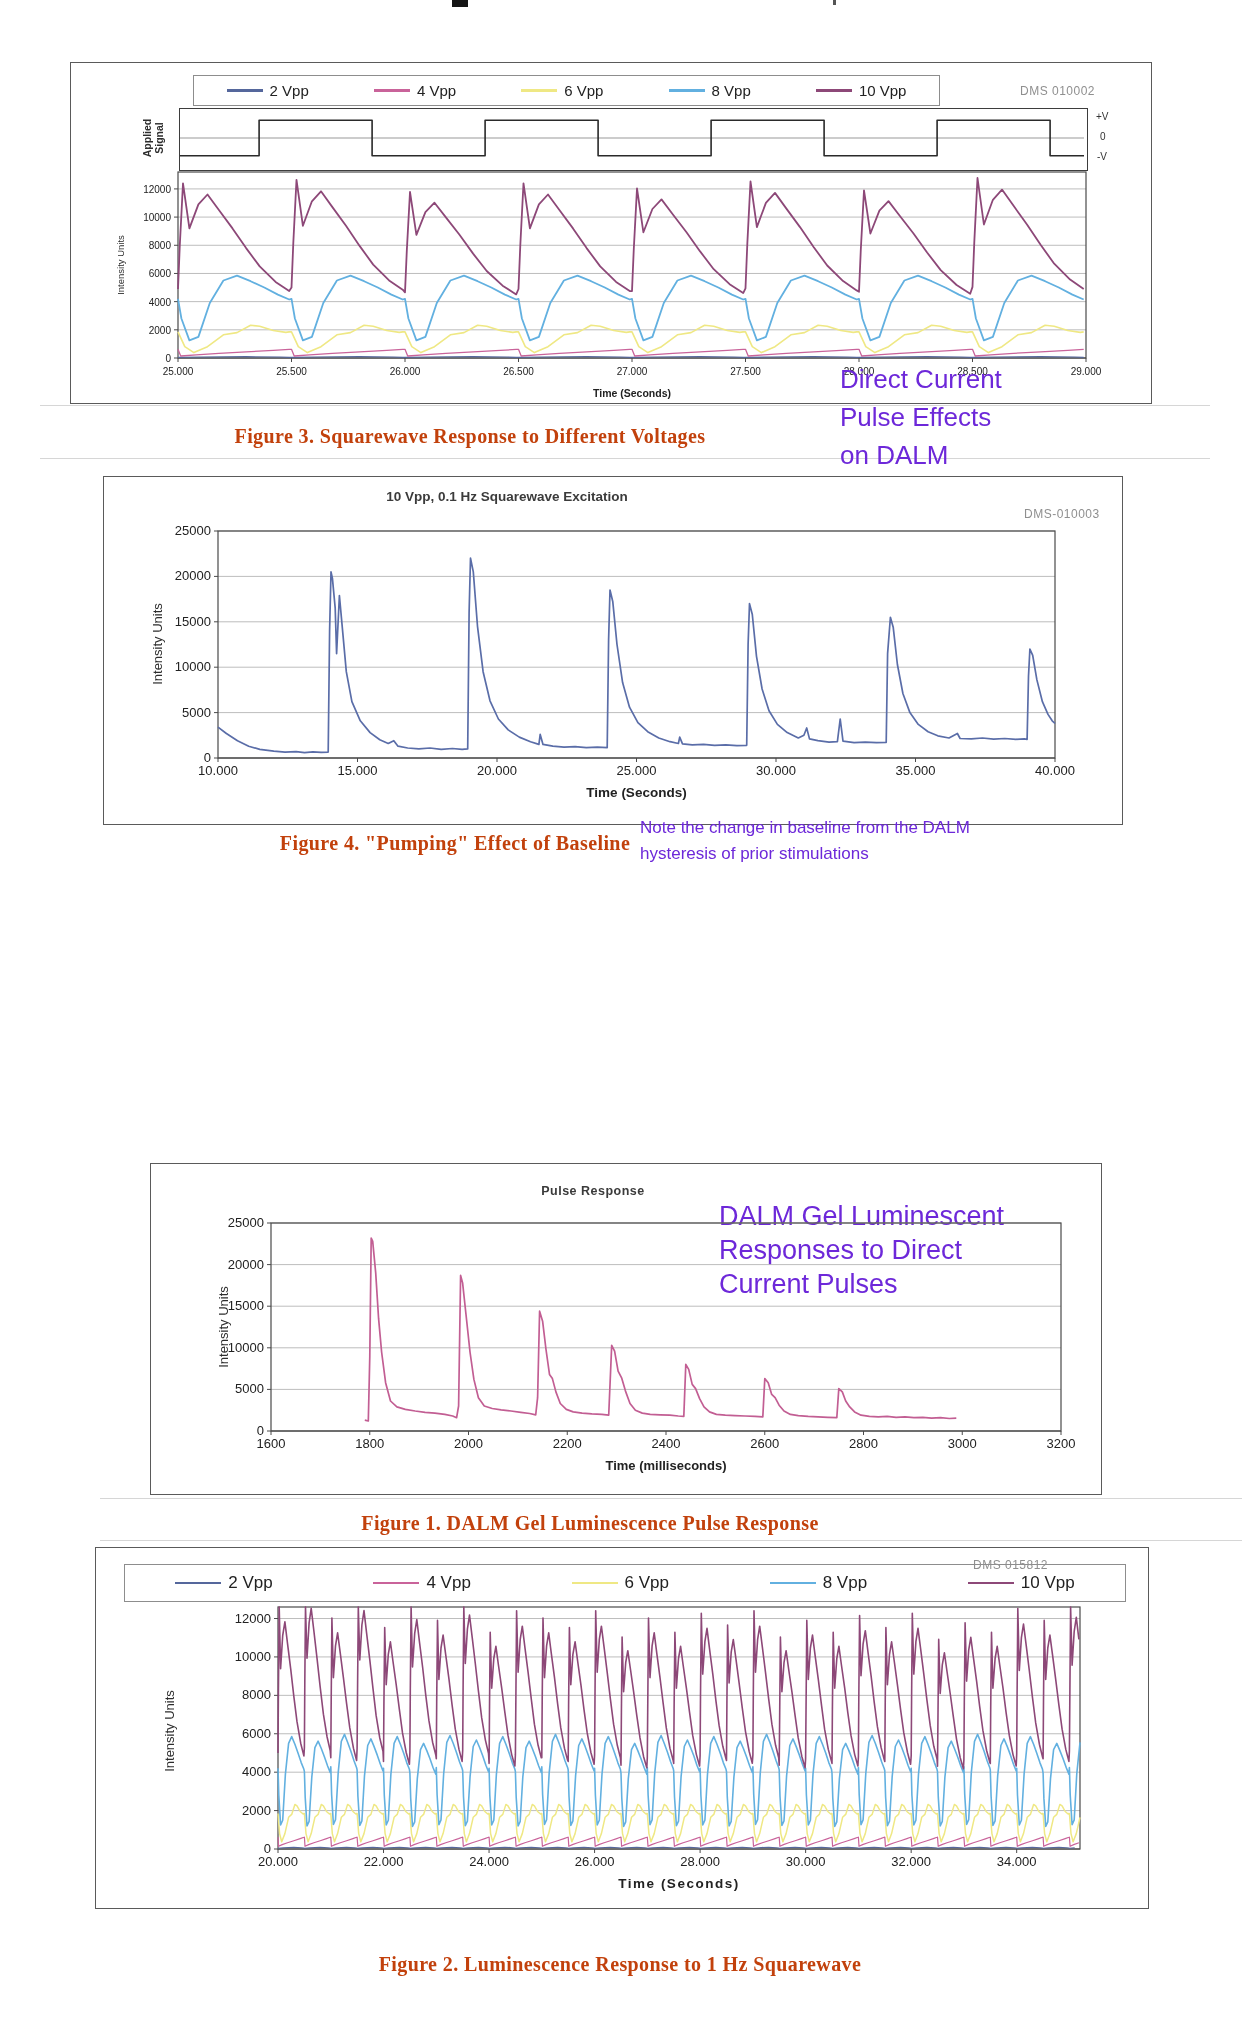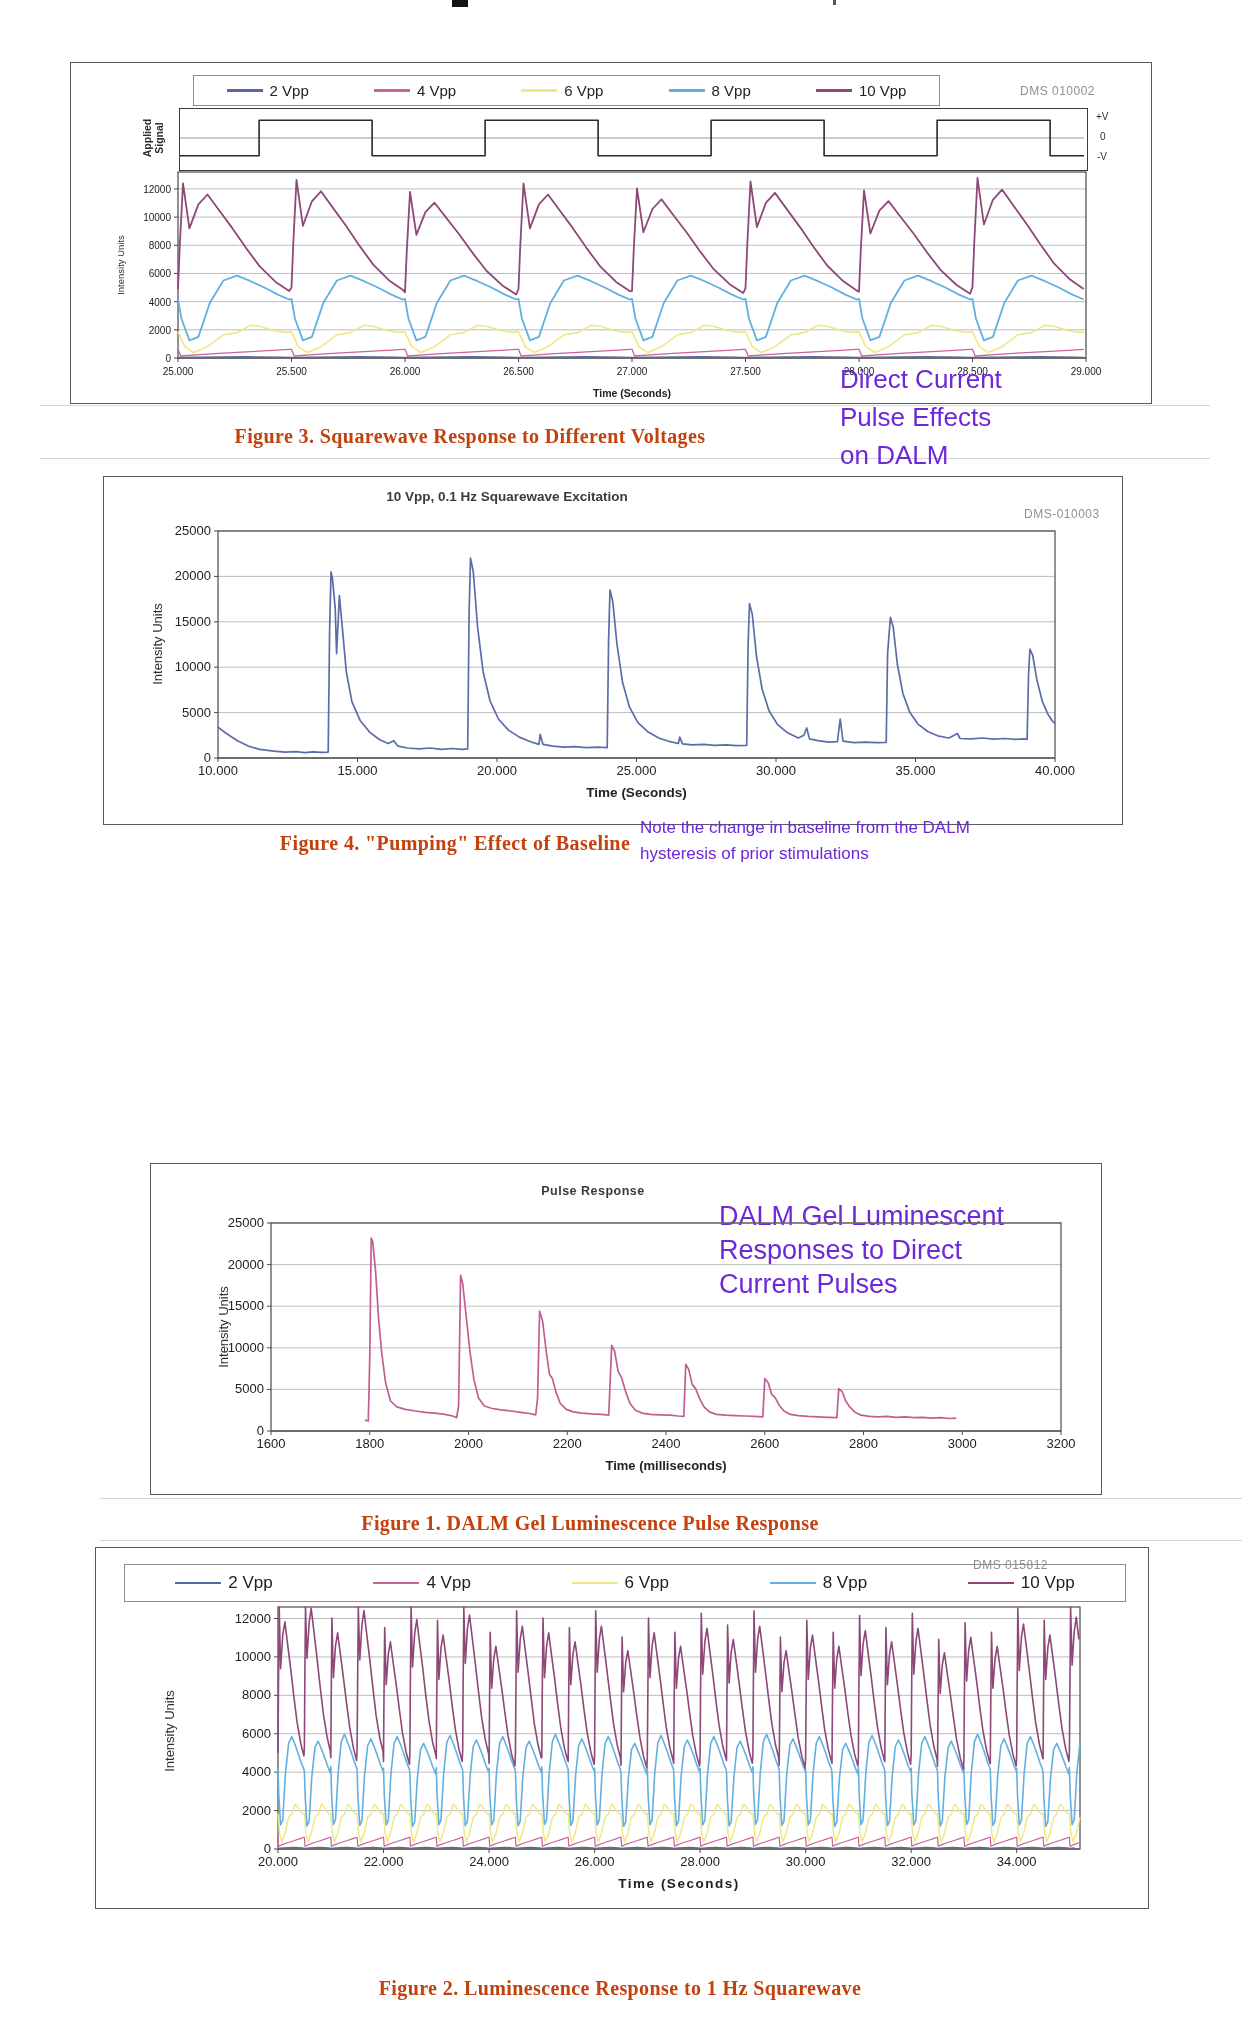--- a/index.html
+++ b/index.html
@@ -296,15 +296,15 @@
         <line x1="860.6842105263157" y1="243" x2="860.6842105263157" y2="247" stroke="#4a4a4a"></line>
         <text x="860.6842105263157" y="260" text-anchor="middle" font-size="13" fill="#222">34.000</text>
         <text x="523" y="282" text-anchor="middle" font-size="13.5" font-weight="bold" letter-spacing="1.5" fill="#222">Time (Seconds)</text>
         <polyline fill="none" stroke="#55679c" stroke-width="1.1" stroke-linejoin="round" points="122.0,242.2 127.3,241.7 137.8,241.2 145.7,241.7 147.9,242.0 148.4,242.2 153.7,241.7 164.2,241.2 172.1,241.7 174.2,242.0 174.8,242.2 180.0,241.7 190.6,241.2 198.5,241.7 200.6,242.0 201.1,242.2 206.4,241.7 217.0,241.2 224.9,241.7 227.0,242.0 227.5,242.2 232.8,241.7 243.4,241.2 251.3,241.7 253.4,242.0 253.9,242.2 259.2,241.7 269.7,241.2 277.7,241.7 279.8,242.0 280.3,242.2 285.6,241.7 296.1,241.2 304.0,241.7 306.1,242.0 306.7,242.2 311.9,241.7 322.5,241.2 330.4,241.7 332.5,242.0 333.1,242.2 338.3,241.7 348.9,241.2 356.8,241.7 358.9,242.0 359.4,242.2 364.7,241.7 375.3,241.2 383.2,241.7 385.3,242.0 385.8,242.2 391.1,241.7 401.6,241.2 409.6,241.7 411.7,242.0 412.2,242.2 417.5,241.7 428.0,241.2 435.9,241.7 438.1,242.0 438.6,242.2 443.9,241.7 454.4,241.2 462.3,241.7 464.4,242.0 465.0,242.2 470.2,241.7 480.8,241.2 488.7,241.7 490.8,242.0 491.3,242.2 496.6,241.7 507.2,241.2 515.1,241.7 517.2,242.0 517.7,242.2 523.0,241.7 533.6,241.2 541.5,241.7 543.6,242.0 544.1,242.2 549.4,241.7 559.9,241.2 567.8,241.7 570.0,242.0 570.5,242.2 575.8,241.7 586.3,241.2 594.2,241.7 596.3,242.0 596.9,242.2 602.1,241.7 612.7,241.2 620.6,241.7 622.7,242.0 623.2,242.2 628.5,241.7 639.1,241.2 647.0,241.7 649.1,242.0 649.6,242.2 654.9,241.7 665.5,241.2 673.4,241.7 675.5,242.0 676.0,242.2 681.3,241.7 691.8,241.2 699.8,241.7 701.9,242.0 702.4,242.2 707.7,241.7 718.2,241.2 726.1,241.7 728.2,242.0 728.8,242.2 734.1,241.7 744.6,241.2 752.5,241.7 754.6,242.0 755.2,242.2 760.4,241.7 771.0,241.2 778.9,241.7 781.0,242.0 781.5,242.2 786.8,241.7 797.4,241.2 805.3,241.7 807.4,242.0 807.9,242.2 813.2,241.7 823.7,241.2 831.7,241.7 833.8,242.0 834.3,242.2 839.6,241.7 850.1,241.2 858.0,241.7 860.2,242.0 860.7,242.2 866.0,241.7 876.5,241.2 884.4,241.7 886.5,242.0 887.1,242.2 892.3,241.7 902.9,241.2 910.8,241.7 912.9,242.0 913.4,242.2 918.7,241.7"></polyline>
         <polyline fill="none" stroke="#c9639a" stroke-width="1.2" stroke-linejoin="round" points="122.0,231.1 122.6,240.3 126.2,238.6 131.5,236.7 137.8,234.7 144.2,232.6 147.9,231.3 148.4,231.1 149.0,240.3 152.6,238.6 157.9,236.7 164.2,234.7 170.5,232.6 174.2,231.3 174.8,231.1 175.4,240.3 179.0,238.6 184.3,236.7 190.6,234.7 196.9,232.6 200.6,231.3 201.1,231.1 201.8,240.3 205.4,238.6 210.6,236.7 217.0,234.7 223.3,232.6 227.0,231.3 227.5,231.1 228.2,240.3 231.7,238.6 237.0,236.7 243.4,234.7 249.7,232.6 253.4,231.3 253.9,231.1 254.5,240.3 258.1,238.6 263.4,236.7 269.7,234.7 276.1,232.6 279.8,231.3 280.3,231.1 280.9,240.3 284.5,238.6 289.8,236.7 296.1,234.7 302.5,232.6 306.1,231.3 306.7,231.1 307.3,240.3 310.9,238.6 316.2,236.7 322.5,234.7 328.8,232.6 332.5,231.3 333.1,231.1 333.7,240.3 337.3,238.6 342.5,236.7 348.9,234.7 355.2,232.6 358.9,231.3 359.4,231.1 360.1,240.3 363.7,238.6 368.9,236.7 375.3,234.7 381.6,232.6 385.3,231.3 385.8,231.1 386.4,240.3 390.0,238.6 395.3,236.7 401.6,234.7 408.0,232.6 411.7,231.3 412.2,231.1 412.8,240.3 416.4,238.6 421.7,236.7 428.0,234.7 434.4,232.6 438.1,231.3 438.6,231.1 439.2,240.3 442.8,238.6 448.1,236.7 454.4,234.7 460.7,232.6 464.4,231.3 465.0,231.1 465.6,240.3 469.2,238.6 474.5,236.7 480.8,234.7 487.1,232.6 490.8,231.3 491.3,231.1 492.0,240.3 495.6,238.6 500.8,236.7 507.2,234.7 513.5,232.6 517.2,231.3 517.7,231.1 518.4,240.3 521.9,238.6 527.2,236.7 533.6,234.7 539.9,232.6 543.6,231.3 544.1,231.1 544.7,240.3 548.3,238.6 553.6,236.7 559.9,234.7 566.3,232.6 570.0,231.3 570.5,231.1 571.1,240.3 574.7,238.6 580.0,236.7 586.3,234.7 592.6,232.6 596.3,231.3 596.9,231.1 597.5,240.3 601.1,238.6 606.4,236.7 612.7,234.7 619.0,232.6 622.7,231.3 623.2,231.1 623.9,240.3 627.5,238.6 632.7,236.7 639.1,234.7 645.4,232.6 649.1,231.3 649.6,231.1 650.3,240.3 653.9,238.6 659.1,236.7 665.5,234.7 671.8,232.6 675.5,231.3 676.0,231.1 676.6,240.3 680.2,238.6 685.5,236.7 691.8,234.7 698.2,232.6 701.9,231.3 702.4,231.1 703.0,240.3 706.6,238.6 711.9,236.7 718.2,234.7 724.6,232.6 728.2,231.3 728.8,231.1 729.4,240.3 733.0,238.6 738.3,236.7 744.6,234.7 750.9,232.6 754.6,231.3 755.2,231.1 755.8,240.3 759.4,238.6 764.7,236.7 771.0,234.7 777.3,232.6 781.0,231.3 781.5,231.1 782.2,240.3 785.8,238.6 791.0,236.7 797.4,234.7 803.7,232.6 807.4,231.3 807.9,231.1 808.6,240.3 812.1,238.6 817.4,236.7 823.7,234.7 830.1,232.6 833.8,231.3 834.3,231.1 834.9,240.3 838.5,238.6 843.8,236.7 850.1,234.7 856.5,232.6 860.2,231.3 860.7,231.1 861.3,240.3 864.9,238.6 870.2,236.7 876.5,234.7 882.8,232.6 886.5,231.3 887.1,231.1 887.7,240.3 891.3,238.6 896.6,236.7 902.9,234.7 909.2,232.6 912.9,231.3 913.4,231.1 914.1,240.3 917.7,238.6 922.9,236.7"></polyline>
         <polyline fill="none" stroke="#efe884" stroke-width="1.5" stroke-linejoin="round" points="122.0,207.5 123.6,227.6 125.7,235.7 128.9,227.6 132.6,211.3 135.7,208.4 138.9,198.4 141.0,199.8 144.2,205.5 147.1,208.0 147.9,207.5 148.4,207.5 150.0,227.6 152.1,235.7 155.2,227.6 158.9,211.3 162.1,208.4 165.3,198.4 167.4,199.8 170.5,205.5 173.4,208.0 174.2,207.5 174.8,207.5 176.3,227.6 178.5,235.7 181.6,227.6 185.3,211.3 188.5,208.4 191.6,198.4 193.8,199.8 196.9,205.5 199.8,208.0 200.6,207.5 201.1,207.5 202.7,227.6 204.8,235.7 208.0,227.6 211.7,211.3 214.9,208.4 218.0,198.4 220.1,199.8 223.3,205.5 226.2,208.0 227.0,207.5 227.5,207.5 229.1,227.6 231.2,235.7 234.4,227.6 238.1,211.3 241.2,208.4 244.4,198.4 246.5,199.8 249.7,205.5 252.6,208.0 253.4,207.5 253.9,207.5 255.5,227.6 257.6,235.7 260.8,227.6 264.5,211.3 267.6,208.4 270.8,198.4 272.9,199.8 276.1,205.5 279.0,208.0 279.8,207.5 280.3,207.5 281.9,227.6 284.0,235.7 287.1,227.6 290.8,211.3 294.0,208.4 297.2,198.4 299.3,199.8 302.5,205.5 305.4,208.0 306.1,207.5 306.7,207.5 308.3,227.6 310.4,235.7 313.5,227.6 317.2,211.3 320.4,208.4 323.6,198.4 325.7,199.8 328.8,205.5 331.7,208.0 332.5,207.5 333.1,207.5 334.6,227.6 336.7,235.7 339.9,227.6 343.6,211.3 346.8,208.4 349.9,198.4 352.0,199.8 355.2,205.5 358.1,208.0 358.9,207.5 359.4,207.5 361.0,227.6 363.1,235.7 366.3,227.6 370.0,211.3 373.2,208.4 376.3,198.4 378.4,199.8 381.6,205.5 384.5,208.0 385.3,207.5 385.8,207.5 387.4,227.6 389.5,235.7 392.7,227.6 396.4,211.3 399.5,208.4 402.7,198.4 404.8,199.8 408.0,205.5 410.9,208.0 411.7,207.5 412.2,207.5 413.8,227.6 415.9,235.7 419.1,227.6 422.7,211.3 425.9,208.4 429.1,198.4 431.2,199.8 434.4,205.5 437.3,208.0 438.1,207.5 438.6,207.5 440.2,227.6 442.3,235.7 445.4,227.6 449.1,211.3 452.3,208.4 455.5,198.4 457.6,199.8 460.7,205.5 463.6,208.0 464.4,207.5 465.0,207.5 466.5,227.6 468.7,235.7 471.8,227.6 475.5,211.3 478.7,208.4 481.8,198.4 484.0,199.8 487.1,205.5 490.0,208.0 490.8,207.5 491.3,207.5 492.9,227.6 495.0,235.7 498.2,227.6 501.9,211.3 505.1,208.4 508.2,198.4 510.3,199.8 513.5,205.5 516.4,208.0 517.2,207.5 517.7,207.5 519.3,227.6 521.4,235.7 524.6,227.6 528.3,211.3 531.4,208.4 534.6,198.4 536.7,199.8 539.9,205.5 542.8,208.0 543.6,207.5 544.1,207.5 545.7,227.6 547.8,235.7 551.0,227.6 554.7,211.3 557.8,208.4 561.0,198.4 563.1,199.8 566.3,205.5 569.2,208.0 570.0,207.5 570.5,207.5 572.1,227.6 574.2,235.7 577.3,227.6 581.0,211.3 584.2,208.4 587.4,198.4 589.5,199.8 592.6,205.5 595.5,208.0 596.3,207.5 596.9,207.5 598.5,227.6 600.6,235.7 603.7,227.6 607.4,211.3 610.6,208.4 613.8,198.4 615.9,199.8 619.0,205.5 621.9,208.0 622.7,207.5 623.2,207.5 624.8,227.6 626.9,235.7 630.1,227.6 633.8,211.3 637.0,208.4 640.1,198.4 642.2,199.8 645.4,205.5 648.3,208.0 649.1,207.5 649.6,207.5 651.2,227.6 653.3,235.7 656.5,227.6 660.2,211.3 663.3,208.4 666.5,198.4 668.6,199.8 671.8,205.5 674.7,208.0 675.5,207.5 676.0,207.5 677.6,227.6 679.7,235.7 682.9,227.6 686.6,211.3 689.7,208.4 692.9,198.4 695.0,199.8 698.2,205.5 701.1,208.0 701.9,207.5 702.4,207.5 704.0,227.6 706.1,235.7 709.3,227.6 712.9,211.3 716.1,208.4 719.3,198.4 721.4,199.8 724.6,205.5 727.5,208.0 728.2,207.5 728.8,207.5 730.4,227.6 732.5,235.7 735.6,227.6 739.3,211.3 742.5,208.4 745.7,198.4 747.8,199.8 750.9,205.5 753.8,208.0 754.6,207.5 755.2,207.5 756.7,227.6 758.9,235.7 762.0,227.6 765.7,211.3 768.9,208.4 772.0,198.4 774.2,199.8 777.3,205.5 780.2,208.0 781.0,207.5 781.5,207.5 783.1,227.6 785.2,235.7 788.4,227.6 792.1,211.3 795.3,208.4 798.4,198.4 800.5,199.8 803.7,205.5 806.6,208.0 807.4,207.5 807.9,207.5 809.5,227.6 811.6,235.7 814.8,227.6 818.5,211.3 821.6,208.4 824.8,198.4 826.9,199.8 830.1,205.5 833.0,208.0 833.8,207.5 834.3,207.5 835.9,227.6 838.0,235.7 841.2,227.6 844.9,211.3 848.0,208.4 851.2,198.4 853.3,199.8 856.5,205.5 859.4,208.0 860.2,207.5 860.7,207.5 862.3,227.6 864.4,235.7 867.5,227.6 871.2,211.3 874.4,208.4 877.6,198.4 879.7,199.8 882.8,205.5 885.7,208.0 886.5,207.5 887.1,207.5 888.6,227.6 890.8,235.7 893.9,227.6 897.6,211.3 900.8,208.4 903.9,198.4 906.1,199.8 909.2,205.5 912.1,208.0 912.9,207.5 913.4,207.5 915.0,227.6 917.1,235.7 920.3,227.6 924.0,211.3"></polyline>
         <polyline fill="none" stroke="#62b0e0" stroke-width="1.6" stroke-linejoin="round" points="122.0,162.3 122.8,189.2 124.6,219.0 126.7,214.2 129.4,168.1 132.6,137.4 135.7,130.6 138.9,138.3 142.0,147.0 145.2,156.6 147.9,163.3 148.4,165.6 149.2,191.4 151.0,220.0 153.1,215.3 155.8,171.1 158.9,141.6 162.1,135.1 165.3,142.5 168.4,150.8 171.6,160.0 174.2,166.5 174.8,160.7 175.6,188.1 177.4,218.5 179.5,213.6 182.2,166.6 185.3,135.3 188.5,128.4 191.6,136.2 194.8,145.0 198.0,154.8 200.6,161.7 201.1,163.9 201.9,190.3 203.8,219.5 205.9,214.8 208.5,169.6 211.7,139.5 214.9,132.9 218.0,140.4 221.2,148.9 224.4,158.3 227.0,164.9 227.5,162.3 228.3,189.2 230.2,219.0 232.3,214.2 234.9,168.1 238.1,137.4 241.2,130.6 244.4,138.3 247.6,147.0 250.7,156.6 253.4,163.3 253.9,167.2 254.7,192.4 256.5,220.4 258.7,215.9 261.3,172.6 264.5,143.7 267.6,137.4 270.8,144.6 274.0,152.7 277.1,161.8 279.8,168.1 280.3,161.5 281.1,188.7 282.9,218.8 285.0,213.9 287.7,167.3 290.8,136.3 294.0,129.5 297.2,137.3 300.3,146.0 303.5,155.7 306.1,162.5 306.7,164.8 307.5,190.8 309.3,219.7 311.4,215.1 314.1,170.3 317.2,140.5 320.4,134.0 323.6,141.5 326.7,149.8 329.9,159.2 332.5,165.7 333.1,162.3 333.8,189.2 335.7,219.0 337.8,214.2 340.4,168.1 343.6,137.4 346.8,130.6 349.9,138.3 353.1,147.0 356.3,156.6 358.9,163.3 359.4,165.6 360.2,191.4 362.1,220.0 364.2,215.3 366.8,171.1 370.0,141.6 373.2,135.1 376.3,142.5 379.5,150.8 382.7,160.0 385.3,166.5 385.8,160.7 386.6,188.1 388.5,218.5 390.6,213.6 393.2,166.6 396.4,135.3 399.5,128.4 402.7,136.2 405.9,145.0 409.0,154.8 411.7,161.7 412.2,163.9 413.0,190.3 414.8,219.5 416.9,214.8 419.6,169.6 422.7,139.5 425.9,132.9 429.1,140.4 432.2,148.9 435.4,158.3 438.1,164.9 438.6,162.3 439.4,189.2 441.2,219.0 443.3,214.2 446.0,168.1 449.1,137.4 452.3,130.6 455.5,138.3 458.6,147.0 461.8,156.6 464.4,163.3 465.0,167.2 465.8,192.4 467.6,220.4 469.7,215.9 472.3,172.6 475.5,143.7 478.7,137.4 481.8,144.6 485.0,152.7 488.2,161.8 490.8,168.1 491.3,161.5 492.1,188.7 494.0,218.8 496.1,213.9 498.7,167.3 501.9,136.3 505.1,129.5 508.2,137.3 511.4,146.0 514.6,155.7 517.2,162.5 517.7,164.8 518.5,190.8 520.4,219.7 522.5,215.1 525.1,170.3 528.3,140.5 531.4,134.0 534.6,141.5 537.8,149.8 540.9,159.2 543.6,165.7 544.1,162.3 544.9,189.2 546.7,219.0 548.9,214.2 551.5,168.1 554.7,137.4 557.8,130.6 561.0,138.3 564.2,147.0 567.3,156.6 570.0,163.3 570.5,165.6 571.3,191.4 573.1,220.0 575.2,215.3 577.9,171.1 581.0,141.6 584.2,135.1 587.4,142.5 590.5,150.8 593.7,160.0 596.3,166.5 596.9,160.7 597.7,188.1 599.5,218.5 601.6,213.6 604.3,166.6 607.4,135.3 610.6,128.4 613.8,136.2 616.9,145.0 620.1,154.8 622.7,161.7 623.2,163.9 624.0,190.3 625.9,219.5 628.0,214.8 630.6,169.6 633.8,139.5 637.0,132.9 640.1,140.4 643.3,148.9 646.5,158.3 649.1,164.9 649.6,162.3 650.4,189.2 652.3,219.0 654.4,214.2 657.0,168.1 660.2,137.4 663.3,130.6 666.5,138.3 669.7,147.0 672.8,156.6 675.5,163.3 676.0,167.2 676.8,192.4 678.7,220.4 680.8,215.9 683.4,172.6 686.6,143.7 689.7,137.4 692.9,144.6 696.1,152.7 699.2,161.8 701.9,168.1 702.4,161.5 703.2,188.7 705.0,218.8 707.1,213.9 709.8,167.3 712.9,136.3 716.1,129.5 719.3,137.3 722.4,146.0 725.6,155.7 728.2,162.5 728.8,164.8 729.6,190.8 731.4,219.7 733.5,215.1 736.2,170.3 739.3,140.5 742.5,134.0 745.7,141.5 748.8,149.8 752.0,159.2 754.6,165.7 755.2,162.3 755.9,189.2 757.8,219.0 759.9,214.2 762.5,168.1 765.7,137.4 768.9,130.6 772.0,138.3 775.2,147.0 778.4,156.6 781.0,163.3 781.5,165.6 782.3,191.4 784.2,220.0 786.3,215.3 788.9,171.1 792.1,141.6 795.3,135.1 798.4,142.5 801.6,150.8 804.8,160.0 807.4,166.5 807.9,160.7 808.7,188.1 810.6,218.5 812.7,213.6 815.3,166.6 818.5,135.3 821.6,128.4 824.8,136.2 828.0,145.0 831.1,154.8 833.8,161.7 834.3,163.9 835.1,190.3 836.9,219.5 839.1,214.8 841.7,169.6 844.9,139.5 848.0,132.9 851.2,140.4 854.4,148.9 857.5,158.3 860.2,164.9 860.7,162.3 861.5,189.2 863.3,219.0 865.4,214.2 868.1,168.1 871.2,137.4 874.4,130.6 877.6,138.3 880.7,147.0 883.9,156.6 886.5,163.3 887.1,167.2 887.9,192.4 889.7,220.4 891.8,215.9 894.5,172.6 897.6,143.7 900.8,137.4 903.9,144.6 907.1,152.7 910.3,161.8 912.9,168.1 913.4,161.5 914.2,188.7 916.1,218.8 918.2,213.9 920.8,167.3 924.0,136.3"></polyline>
         <polyline fill="none" stroke="#8d4878" stroke-width="1.6" stroke-linejoin="round" points="122.0,147.0 122.4,86.3 123.2,1.0 124.6,62.8 126.7,29.5 128.9,15.8 131.5,37.3 134.7,62.8 137.8,90.2 141.0,115.7 144.7,137.2 147.9,149.9 148.4,141.4 148.8,77.1 149.5,1.0 151.0,52.2 153.1,16.9 155.2,2.4 157.9,25.2 161.0,52.2 164.2,81.2 167.4,108.2 171.1,131.0 174.2,144.5 174.8,151.7 175.2,94.0 175.9,12.0 177.4,71.6 179.5,39.9 181.6,26.9 184.3,47.4 187.4,71.6 190.6,97.7 193.8,121.9 197.5,142.4 200.6,154.5 201.1,142.3 201.6,78.6 202.3,1.0 203.8,53.9 205.9,19.0 208.0,4.6 210.6,27.2 213.8,53.9 217.0,82.7 220.1,109.4 223.8,132.0 227.0,145.4 227.5,155.5 227.9,100.1 228.7,21.5 230.2,78.7 232.3,48.3 234.4,35.8 237.0,55.5 240.2,78.7 243.4,103.7 246.5,126.9 250.2,146.5 253.4,158.2 253.9,146.1 254.3,84.7 255.1,1.0 256.5,61.0 258.7,27.4 260.8,13.5 263.4,35.3 266.6,61.0 269.7,88.7 272.9,114.4 276.6,136.2 279.8,149.0 280.3,152.7 280.7,95.5 281.5,14.4 282.9,73.4 285.0,42.0 287.1,29.1 289.8,49.4 293.0,73.4 296.1,99.2 299.3,123.2 303.0,143.4 306.1,155.4 306.7,144.2 307.1,81.7 307.8,1.0 309.3,57.5 311.4,23.2 313.5,9.1 316.2,31.3 319.3,57.5 322.5,85.7 325.7,111.9 329.4,134.1 332.5,147.2 333.1,157.4 333.5,103.2 334.2,26.3 335.7,82.2 337.8,52.5 339.9,40.3 342.5,59.5 345.7,82.2 348.9,106.7 352.0,129.4 355.7,148.6 358.9,160.0 359.4,148.9 359.9,89.3 360.6,4.8 362.1,66.3 364.2,33.7 366.3,20.2 368.9,41.3 372.1,66.3 375.3,93.2 378.4,118.2 382.1,139.3 385.3,151.8 385.8,151.7 386.2,94.0 387.0,12.0 388.5,71.6 390.6,39.9 392.7,26.9 395.3,47.4 398.5,71.6 401.6,97.7 404.8,121.9 408.5,142.4 411.7,154.5 412.2,155.5 412.6,100.1 413.4,21.5 414.8,78.7 416.9,48.3 419.1,35.8 421.7,55.5 424.9,78.7 428.0,103.7 431.2,126.9 434.9,146.5 438.1,158.2 438.6,148.9 439.0,89.3 439.7,4.8 441.2,66.3 443.3,33.7 445.4,20.2 448.1,41.3 451.2,66.3 454.4,93.2 457.6,118.2 461.3,139.3 464.4,151.8 465.0,159.2 465.4,106.3 466.1,31.0 467.6,85.7 469.7,56.7 471.8,44.7 474.5,63.5 477.6,85.7 480.8,109.7 484.0,131.9 487.6,150.7 490.8,161.8 491.3,151.7 491.8,94.0 492.5,12.0 494.0,71.6 496.1,39.9 498.2,26.9 500.8,47.4 504.0,71.6 507.2,97.7 510.3,121.9 514.0,142.4 517.2,154.5 517.7,157.4 518.1,103.2 518.9,26.3 520.4,82.2 522.5,52.5 524.6,40.3 527.2,59.5 530.4,82.2 533.6,106.7 536.7,129.4 540.4,148.6 543.6,160.0 544.1,149.8 544.5,90.9 545.3,7.2 546.7,68.1 548.9,35.7 551.0,22.4 553.6,43.3 556.8,68.1 559.9,94.7 563.1,119.4 566.8,140.3 570.0,152.7 570.5,154.5 570.9,98.6 571.6,19.1 573.1,76.9 575.2,46.2 577.3,33.6 580.0,53.4 583.1,76.9 586.3,102.2 589.5,125.6 593.2,145.5 596.3,157.2 596.9,148.9 597.3,89.3 598.0,4.8 599.5,66.3 601.6,33.7 603.7,20.2 606.4,41.3 609.5,66.3 612.7,93.2 615.9,118.2 619.6,139.3 622.7,151.8 623.2,159.2 623.7,106.3 624.4,31.0 625.9,85.7 628.0,56.7 630.1,44.7 632.7,63.5 635.9,85.7 639.1,109.7 642.2,131.9 645.9,150.7 649.1,161.8 649.6,152.7 650.1,95.5 650.8,14.4 652.3,73.4 654.4,42.0 656.5,29.1 659.1,49.4 662.3,73.4 665.5,99.2 668.6,123.2 672.3,143.4 675.5,155.4 676.0,157.4 676.4,103.2 677.2,26.3 678.7,82.2 680.8,52.5 682.9,40.3 685.5,59.5 688.7,82.2 691.8,106.7 695.0,129.4 698.7,148.6 701.9,160.0 702.4,150.8 702.8,92.4 703.6,9.6 705.0,69.8 707.1,37.8 709.3,24.7 711.9,45.4 715.1,69.8 718.2,96.2 721.4,120.7 725.1,141.4 728.2,153.6 728.8,155.5 729.2,100.1 729.9,21.5 731.4,78.7 733.5,48.3 735.6,35.8 738.3,55.5 741.4,78.7 744.6,103.7 747.8,126.9 751.5,146.5 754.6,158.2 755.2,149.8 755.6,90.9 756.3,7.2 757.8,68.1 759.9,35.7 762.0,22.4 764.7,43.3 767.8,68.1 771.0,94.7 774.2,119.4 777.8,140.3 781.0,152.7 781.5,160.2 782.0,107.8 782.7,33.4 784.2,87.5 786.3,58.8 788.4,46.9 791.0,65.5 794.2,87.5 797.4,111.2 800.5,133.1 804.2,151.7 807.4,162.7 807.9,153.6 808.3,97.0 809.1,16.7 810.6,75.1 812.7,44.1 814.8,31.3 817.4,51.4 820.6,75.1 823.7,100.7 826.9,124.4 830.6,144.5 833.8,156.3 834.3,157.4 834.7,103.2 835.5,26.3 836.9,82.2 839.1,52.5 841.2,40.3 843.8,59.5 847.0,82.2 850.1,106.7 853.3,129.4 857.0,148.6 860.2,160.0 860.7,147.9 861.1,87.8 861.8,2.5 863.3,64.5 865.4,31.6 867.5,18.0 870.2,39.3 873.3,64.5 876.5,91.7 879.7,116.9 883.4,138.2 886.5,150.9 887.1,152.7 887.5,95.5 888.2,14.4 889.7,73.4 891.8,42.0 893.9,29.1 896.6,49.4 899.7,73.4 902.9,99.2 906.1,123.2 909.8,143.4 912.9,155.4 913.4,145.1 913.9,83.2 914.6,1.0 916.1,59.2 918.2,25.3 920.3,11.3 922.9,33.3"></polyline>
       </svg>
   </div>
-  <div class="caption" style="left:130px;top:1953px;width:980px;margin-top:24px;">Figure 2.  Luminescence Response to 1 Hz Squarewave</div>
+  <div class="caption" style="left:130px;top:1953px;width:980px;">Figure 2.  Luminescence Response to 1 Hz Squarewave</div>
 
 </div>
 
 </body></html>

